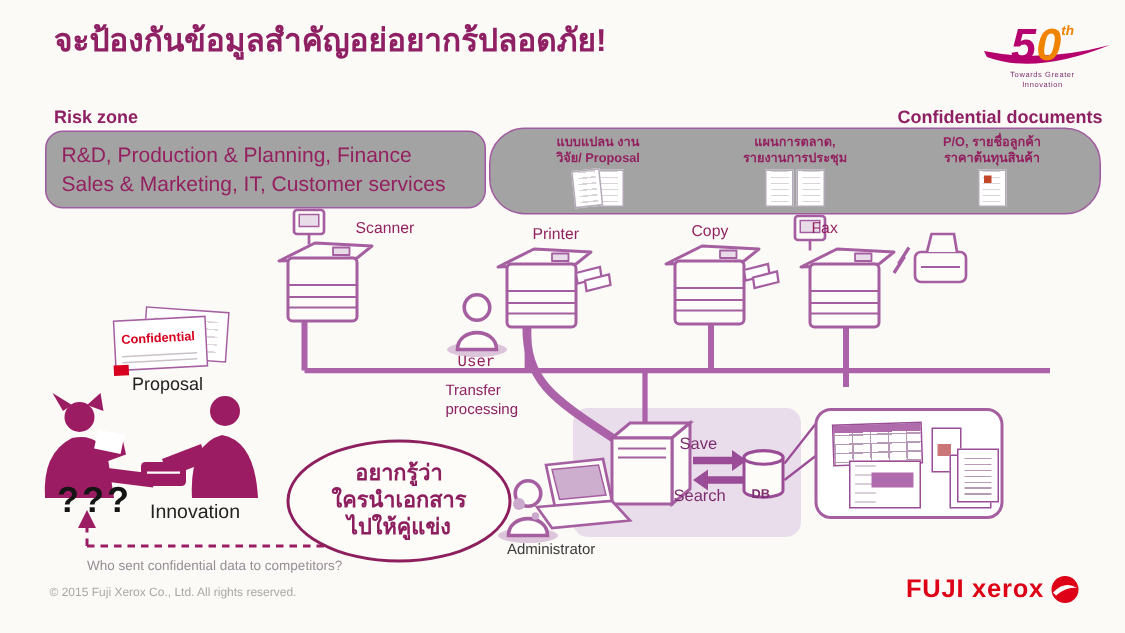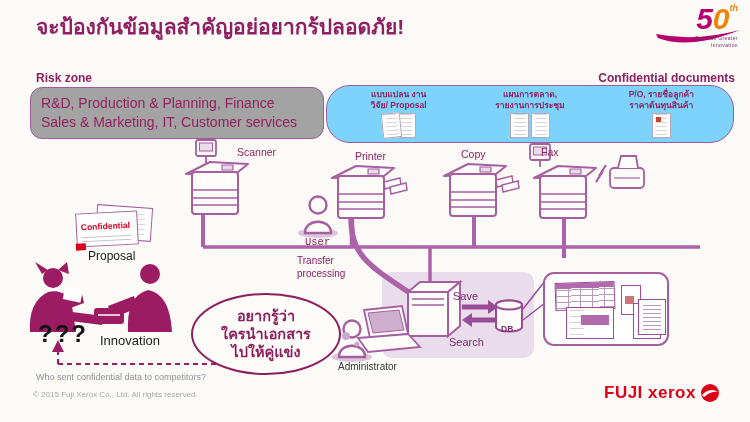--- a/index.html
+++ b/index.html
@@ -7,35 +7,35 @@
        font-family:"Liberation Sans","DejaVu Sans",sans-serif;
        background:#fbfaf6;}
   .canvas{position:absolute;inset:0;width:750px;height:422px;}
   .abs{position:absolute;}
   .art{position:absolute;left:0;top:0;z-index:1;}
   .lbl{position:absolute;z-index:3;white-space:nowrap;}
 
   .title-th{left:36px;top:10px;font-size:21px;font-weight:bold;color:#8E2063;}
   .title-en{left:36px;top:41px;font-size:13px;color:#8E2063;}
 
-  .fifty{left:652px;top:4px;width:86px;text-align:right;z-index:3;line-height:1;}
+  .fifty{left:652px;top:16px;width:86px;text-align:center;z-index:3;line-height:1;}
   .fifty .num{font-size:30px;font-weight:bold;font-style:italic;}
   .fifty .five{color:#B5006E;}
   .fifty .zero{color:#F08300;}
   .fifty .th{color:#F08300;font-size:9px;font-weight:bold;vertical-align:top;}
   .fifty .tag{font-size:5px;color:#7B2D6E;letter-spacing:.4px;line-height:1.3;margin-top:1px;}
 
   .risk-label{left:36px;top:71px;font-size:12px;font-weight:bold;color:#8E2063;}
   .risk-box{left:30px;top:87px;width:292px;height:50px;border:1.6px solid #A05AA0;
             border-radius:12px;z-index:2;display:flex;align-items:center;background:#a3a3a3;}
   .risk-box .txt{font-size:14px;line-height:1.35;color:#93215F;font-weight:500;padding:0 10px;white-space:nowrap;}
 
   .conf-label{left:565px;top:71px;width:170px;text-align:right;font-size:12px;font-weight:bold;color:#8E2063;}
   .conf-box{left:326px;top:85px;width:408px;height:58px;border:1.6px solid #A05AA0;
-            border-radius:24px;z-index:2;display:flex;background:#7dd3fc;padding:3px 6px;box-sizing:border-box;}
+            border-radius:24px;z-index:2;display:flex;background:#a3a3a3;padding:3px 6px;box-sizing:border-box;}
   .cd-item{flex:1;display:flex;flex-direction:column;align-items:center;}
   .cd-cap{font-size:8.5px;line-height:1.3;color:#93215F;font-weight:bold;text-align:center;white-space:nowrap;}
   .cd-thumbs{display:flex;gap:2px;margin-top:2px;align-items:flex-end;}
   .t-doc{width:17px;height:23px;background:#fff;border:1px solid #b3a9b6;
          background-image:repeating-linear-gradient(#d8d4d8 0 1px,transparent 1px 4px);
          background-size:70% 100%;background-repeat:no-repeat;background-position:50% 40%;}
   .t-doc.tilt{transform:rotate(-6deg);margin-right:-6px;}
   .t-sheet{width:26px;height:20px;border:1px solid #9aa3c0;background:
      linear-gradient(#ffe96b 0 4px,rgba(0,0,0,0) 4px),
      repeating-linear-gradient(to right,#aab4cc 0 1px,transparent 1px 6px),
@@ -56,21 +56,21 @@
   .conf-doc .stamp{color:#D7001F;font-weight:bold;font-size:8.5px;}
   .conf-doc .line{height:1px;background:#c9c2c9;margin:3px 2px 0 0;}
   .conf-doc .flag{position:absolute;left:-2px;bottom:-4px;width:10px;height:7px;background:#D7001F;}
   .conf-doc-back{left:96px;top:206px;width:54px;height:32px;background:#fff;border:1.4px solid #A55FA1;
                  transform:rotate(4deg);z-index:1;
                  background-image:repeating-linear-gradient(#ddd6dd 0 1px,transparent 1px 5px);
                  background-size:80% 70%;background-repeat:no-repeat;background-position:50% 60%;}
   .proposal-lbl{left:88px;top:249px;font-size:12px;color:#222;}
   .qmarks{left:38px;top:320px;font-size:24px;font-weight:bold;color:#141414;letter-spacing:2px;}
   .competitors-lbl{left:100px;top:333px;font-size:13px;color:#222;}
-  .whosent{left:36px;top:372px;font-size:9px;color:#968d96;}
+  .whosent{left:58px;top:372px;font-size:9px;color:#968d96;}
 
   .bubble{left:191px;top:293px;width:146px;height:78px;border:2.5px solid #8E1F5E;border-radius:50%;
           background:#fdfcf9;z-index:2;display:flex;flex-direction:column;justify-content:center;
           text-align:center;font-size:14.5px;font-weight:bold;color:#8E1F5E;line-height:1.25;}
 
   .copyright{left:33px;top:390px;font-size:8px;color:#a8a8a8;}
   .brand{left:604px;top:383px;z-index:3;display:flex;align-items:center;gap:4px;}
   .brand .wordmark{font-size:17px;font-weight:bold;color:#DD0016;letter-spacing:.5px;}
   .rp{border:1px solid #9A4C96;background:#fff;position:absolute;z-index:3;}
   .rp-table{left:555px;top:282px;width:58px;height:26px;transform:rotate(-2deg);background:
@@ -271,21 +271,21 @@
   <div class="lbl dev-lbl" style="left:461px;top:148px;">Copy</div>
   <div class="lbl dev-lbl" style="left:541px;top:146px;">Fax</div>
   <div class="lbl dev-lbl" style="left:305px;top:236px;font-family:Liberation Mono, monospace;">User</div>
 
   <div class="lbl small-lbl" style="left:297px;top:255px;">
     <span>Transfer</span><br>
     <span>processing</span>
   </div>
 
   <div class="lbl flow-lbl" style="left:453px;top:290px;">Save</div>
-  <div class="lbl flow-lbl" style="left:449px;top:325px;margin-top:11px;">Search</div>
+  <div class="lbl flow-lbl" style="left:449px;top:325px;">Search</div>
   <div class="lbl db-lbl" style="left:501px;top:311px;margin-top:13px;">DB</div>
   <div class="lbl admin-lbl" style="left:338px;top:361px;">Administrator</div>
 
   <div class="abs conf-doc-back"></div>
   <div class="abs conf-doc">
     <span class="stamp">Confidential</span>
     <div class="line"></div><div class="line"></div>
     <div class="flag"></div>
   </div>
   <div class="lbl proposal-lbl">Proposal</div>

